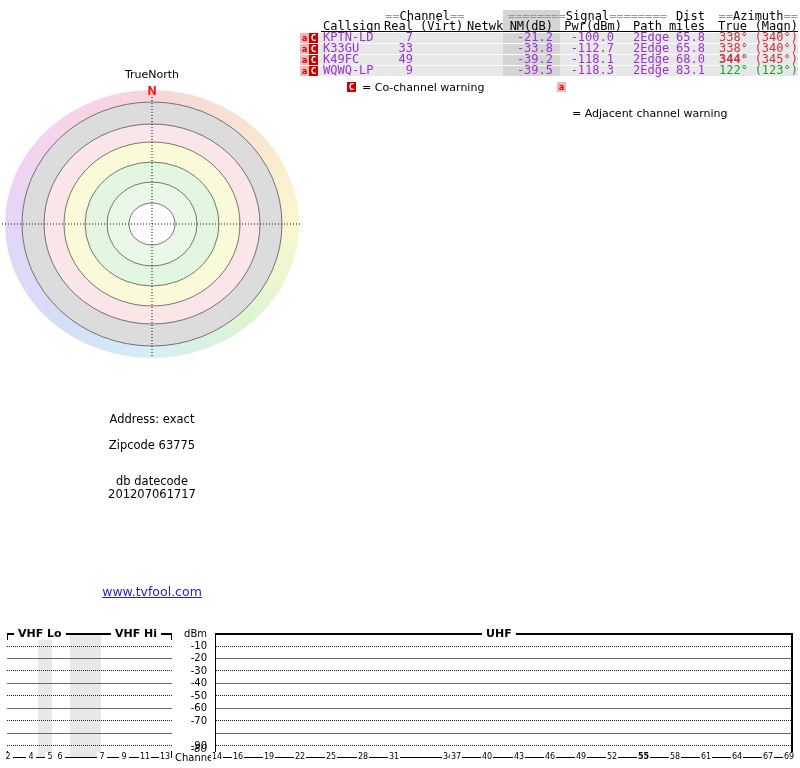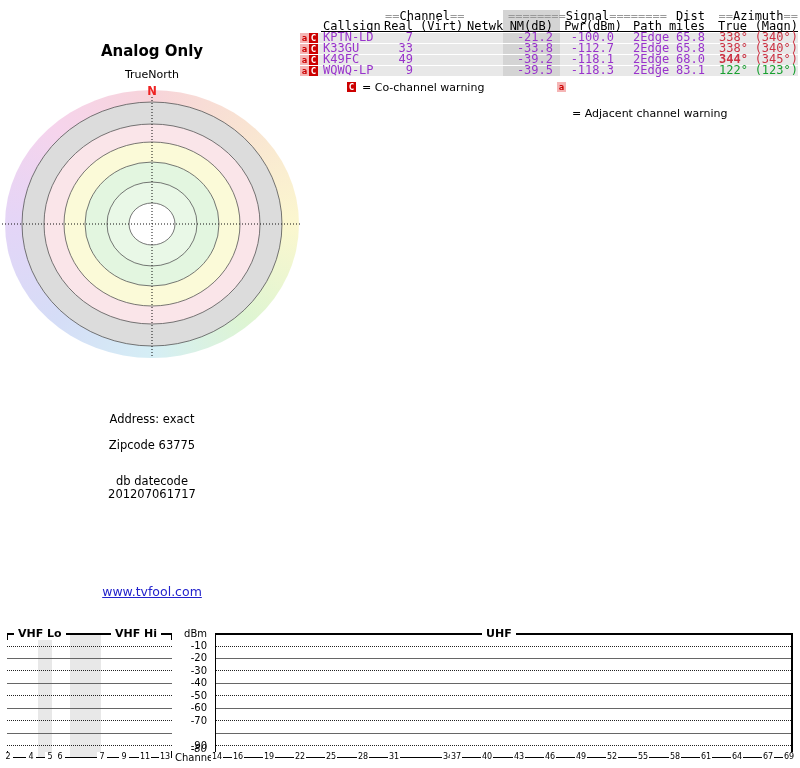--- a/index.html
+++ b/index.html
@@ -63,21 +63,20 @@
   .inline-label {position:absolute; top:1px; background:#fff; padding:0 4px;
                  font-size:11px; line-height:13px; font-weight:bold; z-index:3;}
   .channel-word {position:absolute; left:175px; top:126px; width:40px; text-align:center;
                  font-size:10px; line-height:11px; background:#fff; z-index:3;}
 </style>
 </head>
 <body>
 
 <div id="canvas">
 
-  <div class="center-col radar-title">Analog Only</div>
   <div class="center-col truenorth">TrueNorth</div>
   <div class="conic" style="background: conic-gradient(rgb(247, 212, 218) 0deg, rgb(249, 228, 210) 45deg, rgb(251, 247, 207) 90deg, rgb(222, 245, 210) 135deg, rgb(213, 238, 245) 180deg, rgb(213, 221, 247) 225deg, rgb(228, 213, 247) 270deg, rgb(246, 212, 236) 315deg, rgb(247, 212, 218) 360deg);"></div>
   <svg class="radar-svg" width="300" height="290" viewBox="0 0 300 290">
     <ellipse class="ring" cx="150" cy="139" rx="130" ry="122" stroke="#555" stroke-width="0.8" fill="#dcdcdc"></ellipse>
     <ellipse class="ring" cx="150" cy="139" rx="108" ry="100" stroke="#555" stroke-width="0.8" fill="#fae5e9"></ellipse>
     <ellipse class="ring" cx="150" cy="139" rx="88" ry="82" stroke="#555" stroke-width="0.8" fill="#fbfad8"></ellipse>
     <ellipse class="ring" cx="150" cy="139" rx="67" ry="62" stroke="#555" stroke-width="0.8" fill="#e3f6e0"></ellipse>
     <ellipse class="ring" cx="150" cy="139" rx="45" ry="42" stroke="#555" stroke-width="0.8" fill="#e9f8e7"></ellipse>
     <ellipse class="ring" cx="150" cy="139" rx="23" ry="21" stroke="#555" stroke-width="0.8" fill="#ffffff"></ellipse>
     <line x1="0" y1="139" x2="298" y2="139" stroke="#111" stroke-width="1" stroke-dasharray="1 2"></line>
@@ -237,21 +236,21 @@
       <div class="chan-tick" style="left: 325px;">25</div>
       <div class="chan-tick" style="left: 357px;">28</div>
       <div class="chan-tick" style="left: 388px;">31</div>
       <div class="chan-tick" style="left: 442px;">34</div>
       <div class="chan-tick" style="left: 450px;">37</div>
       <div class="chan-tick" style="left: 481px;">40</div>
       <div class="chan-tick" style="left: 513px;">43</div>
       <div class="chan-tick" style="left: 544px;">46</div>
       <div class="chan-tick" style="left: 575px;">49</div>
       <div class="chan-tick" style="left: 606px;">52</div>
-      <div class="chan-tick" style="left: 637px;">55</div>
+      <div class="chan-tick" style="left: 637px; font-weight: bold;">55</div>
       <div class="chan-tick" style="left: 669px;">58</div>
       <div class="chan-tick" style="left: 700px;">61</div>
       <div class="chan-tick" style="left: 731px;">64</div>
       <div class="chan-tick" style="left: 762px;">67</div>
       <div class="chan-tick" style="left: 783px;">69</div>
     </div>
 
 </div>
 
 </body></html>

